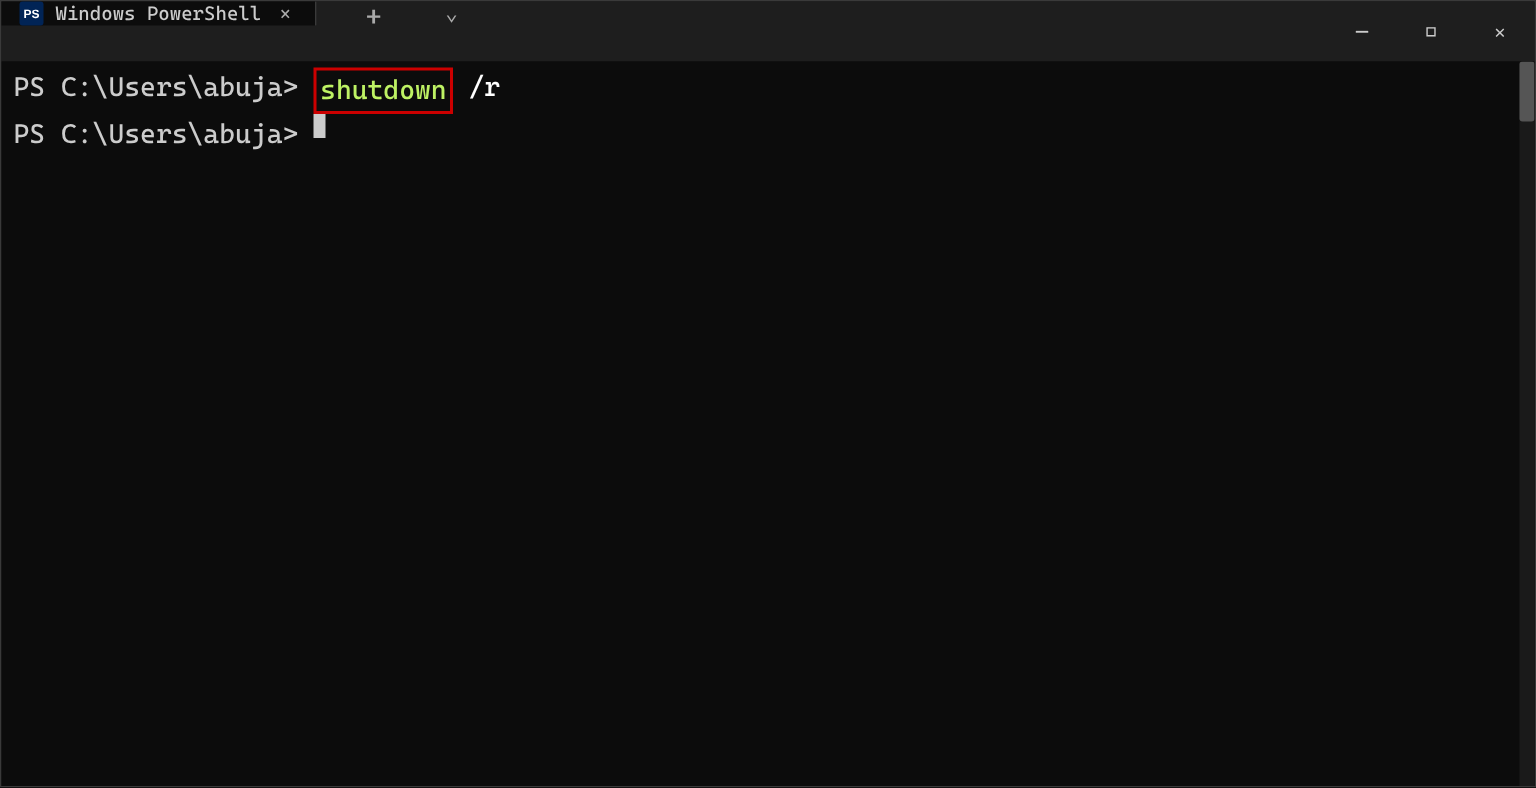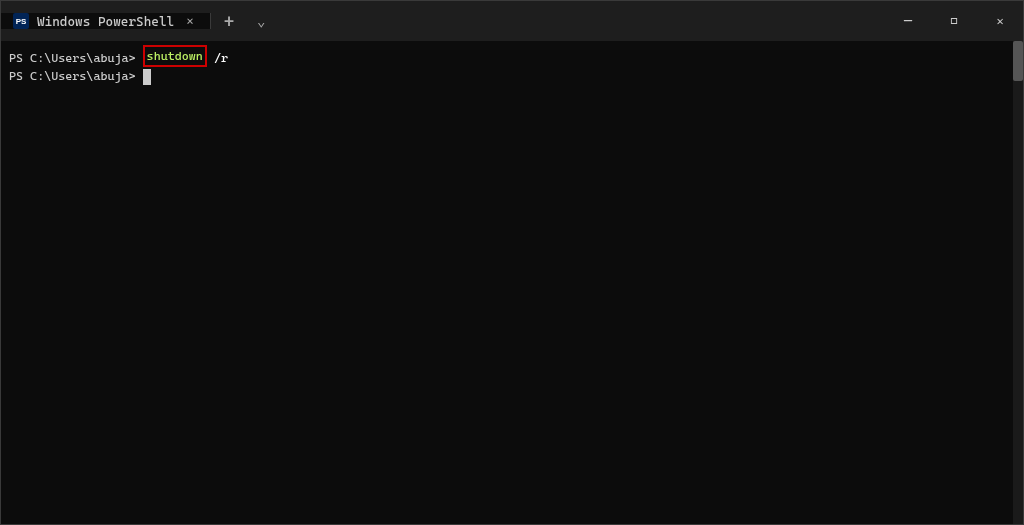--- a/index.html
+++ b/index.html
@@ -29,22 +29,23 @@
       height: 40px;
       background: #1e1e1e;
       display: flex;
       align-items: stretch;
       flex-shrink: 0;
       position: relative;
     }
 
     .tab-area {
       display: flex;
-      align-items: center;
+      align-items: flex-start;
       flex: 1;
+      gap: 20px;
     }
 
     .tab {
       display: flex;
       align-items: center;
       padding: 0 12px;
       gap: 8px;
       background: #0c0c0c;
       min-width: 160px;
       cursor: pointer;
@@ -103,26 +104,26 @@
 
     .terminal-body {
       flex: 1;
       background: #0c0c0c;
       padding: 4px 8px;
       overflow: hidden;
       position: relative;
     }
 
     .terminal-line {
-      font-size: 12px;
+      font-size: 18px;
       color: #cccccc;
       line-height: 1.5;
       white-space: pre;
       display: flex;
-      align-items: flex-end;
+      align-items: flex-start;
     }
 
     .prompt {
       color: #cccccc;
     }
 
     .command-highlight {
       color: #bef264;
       background: transparent;
       border: 2px solid #cc0000;

